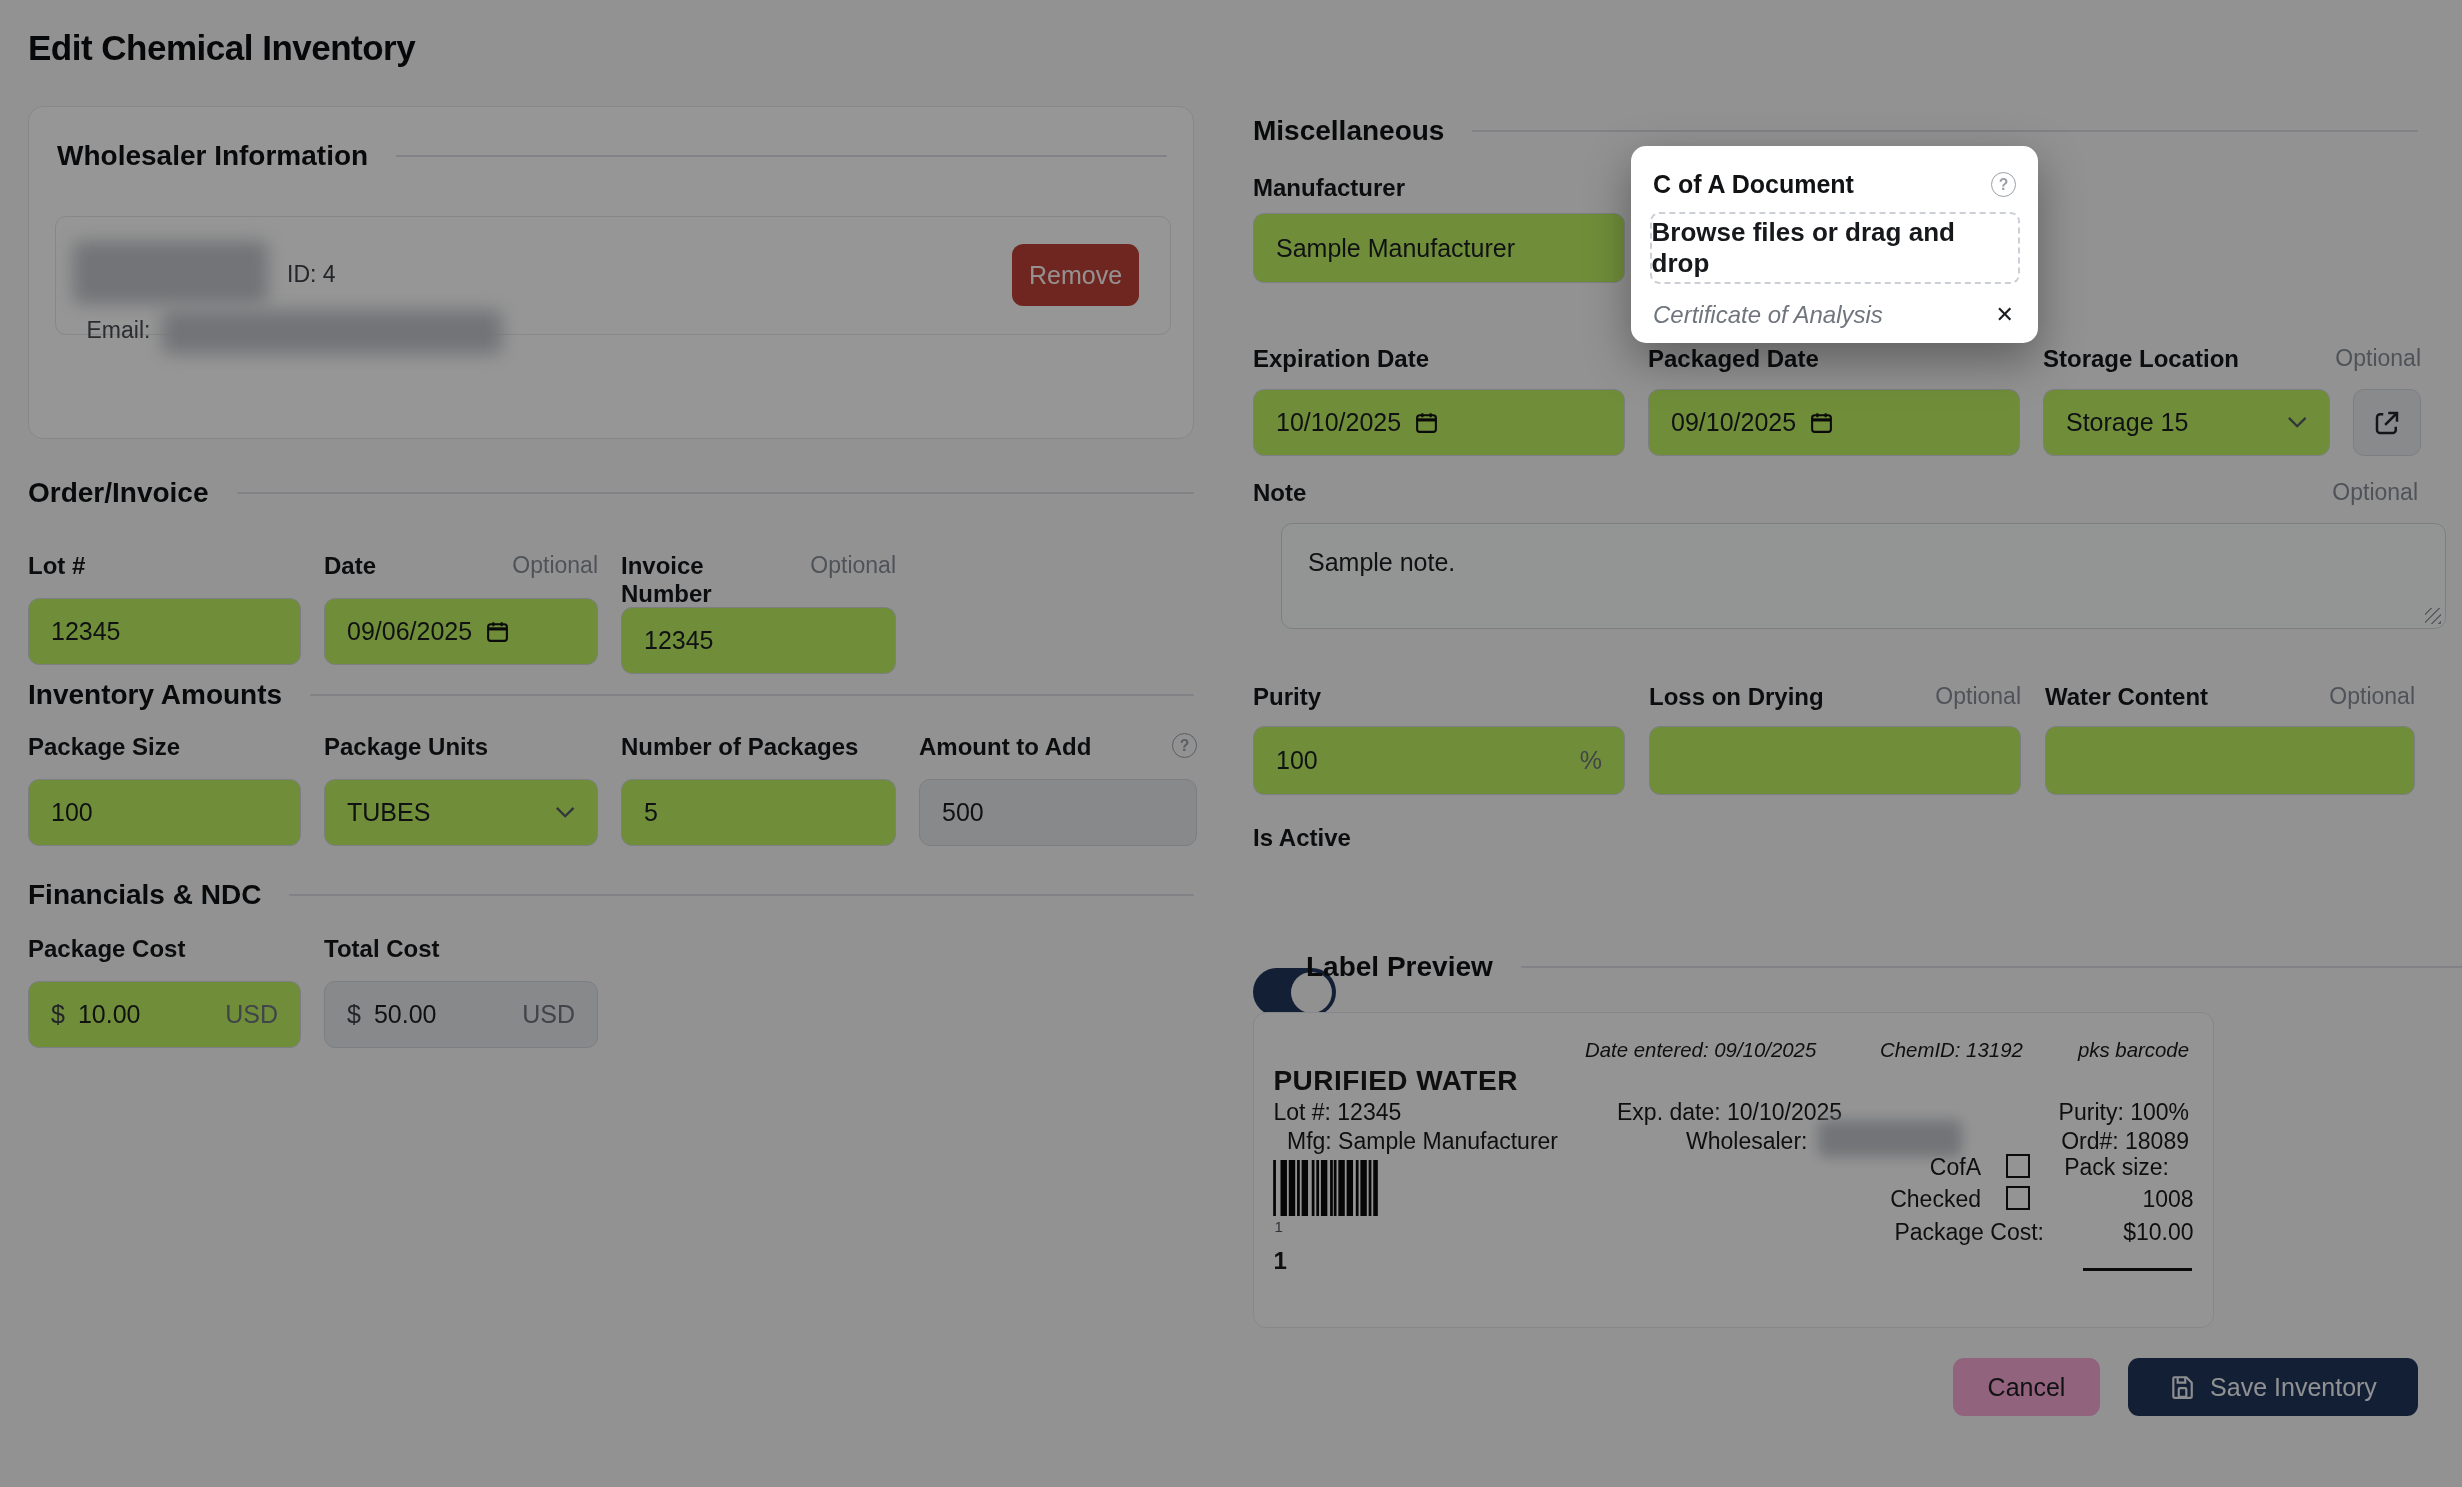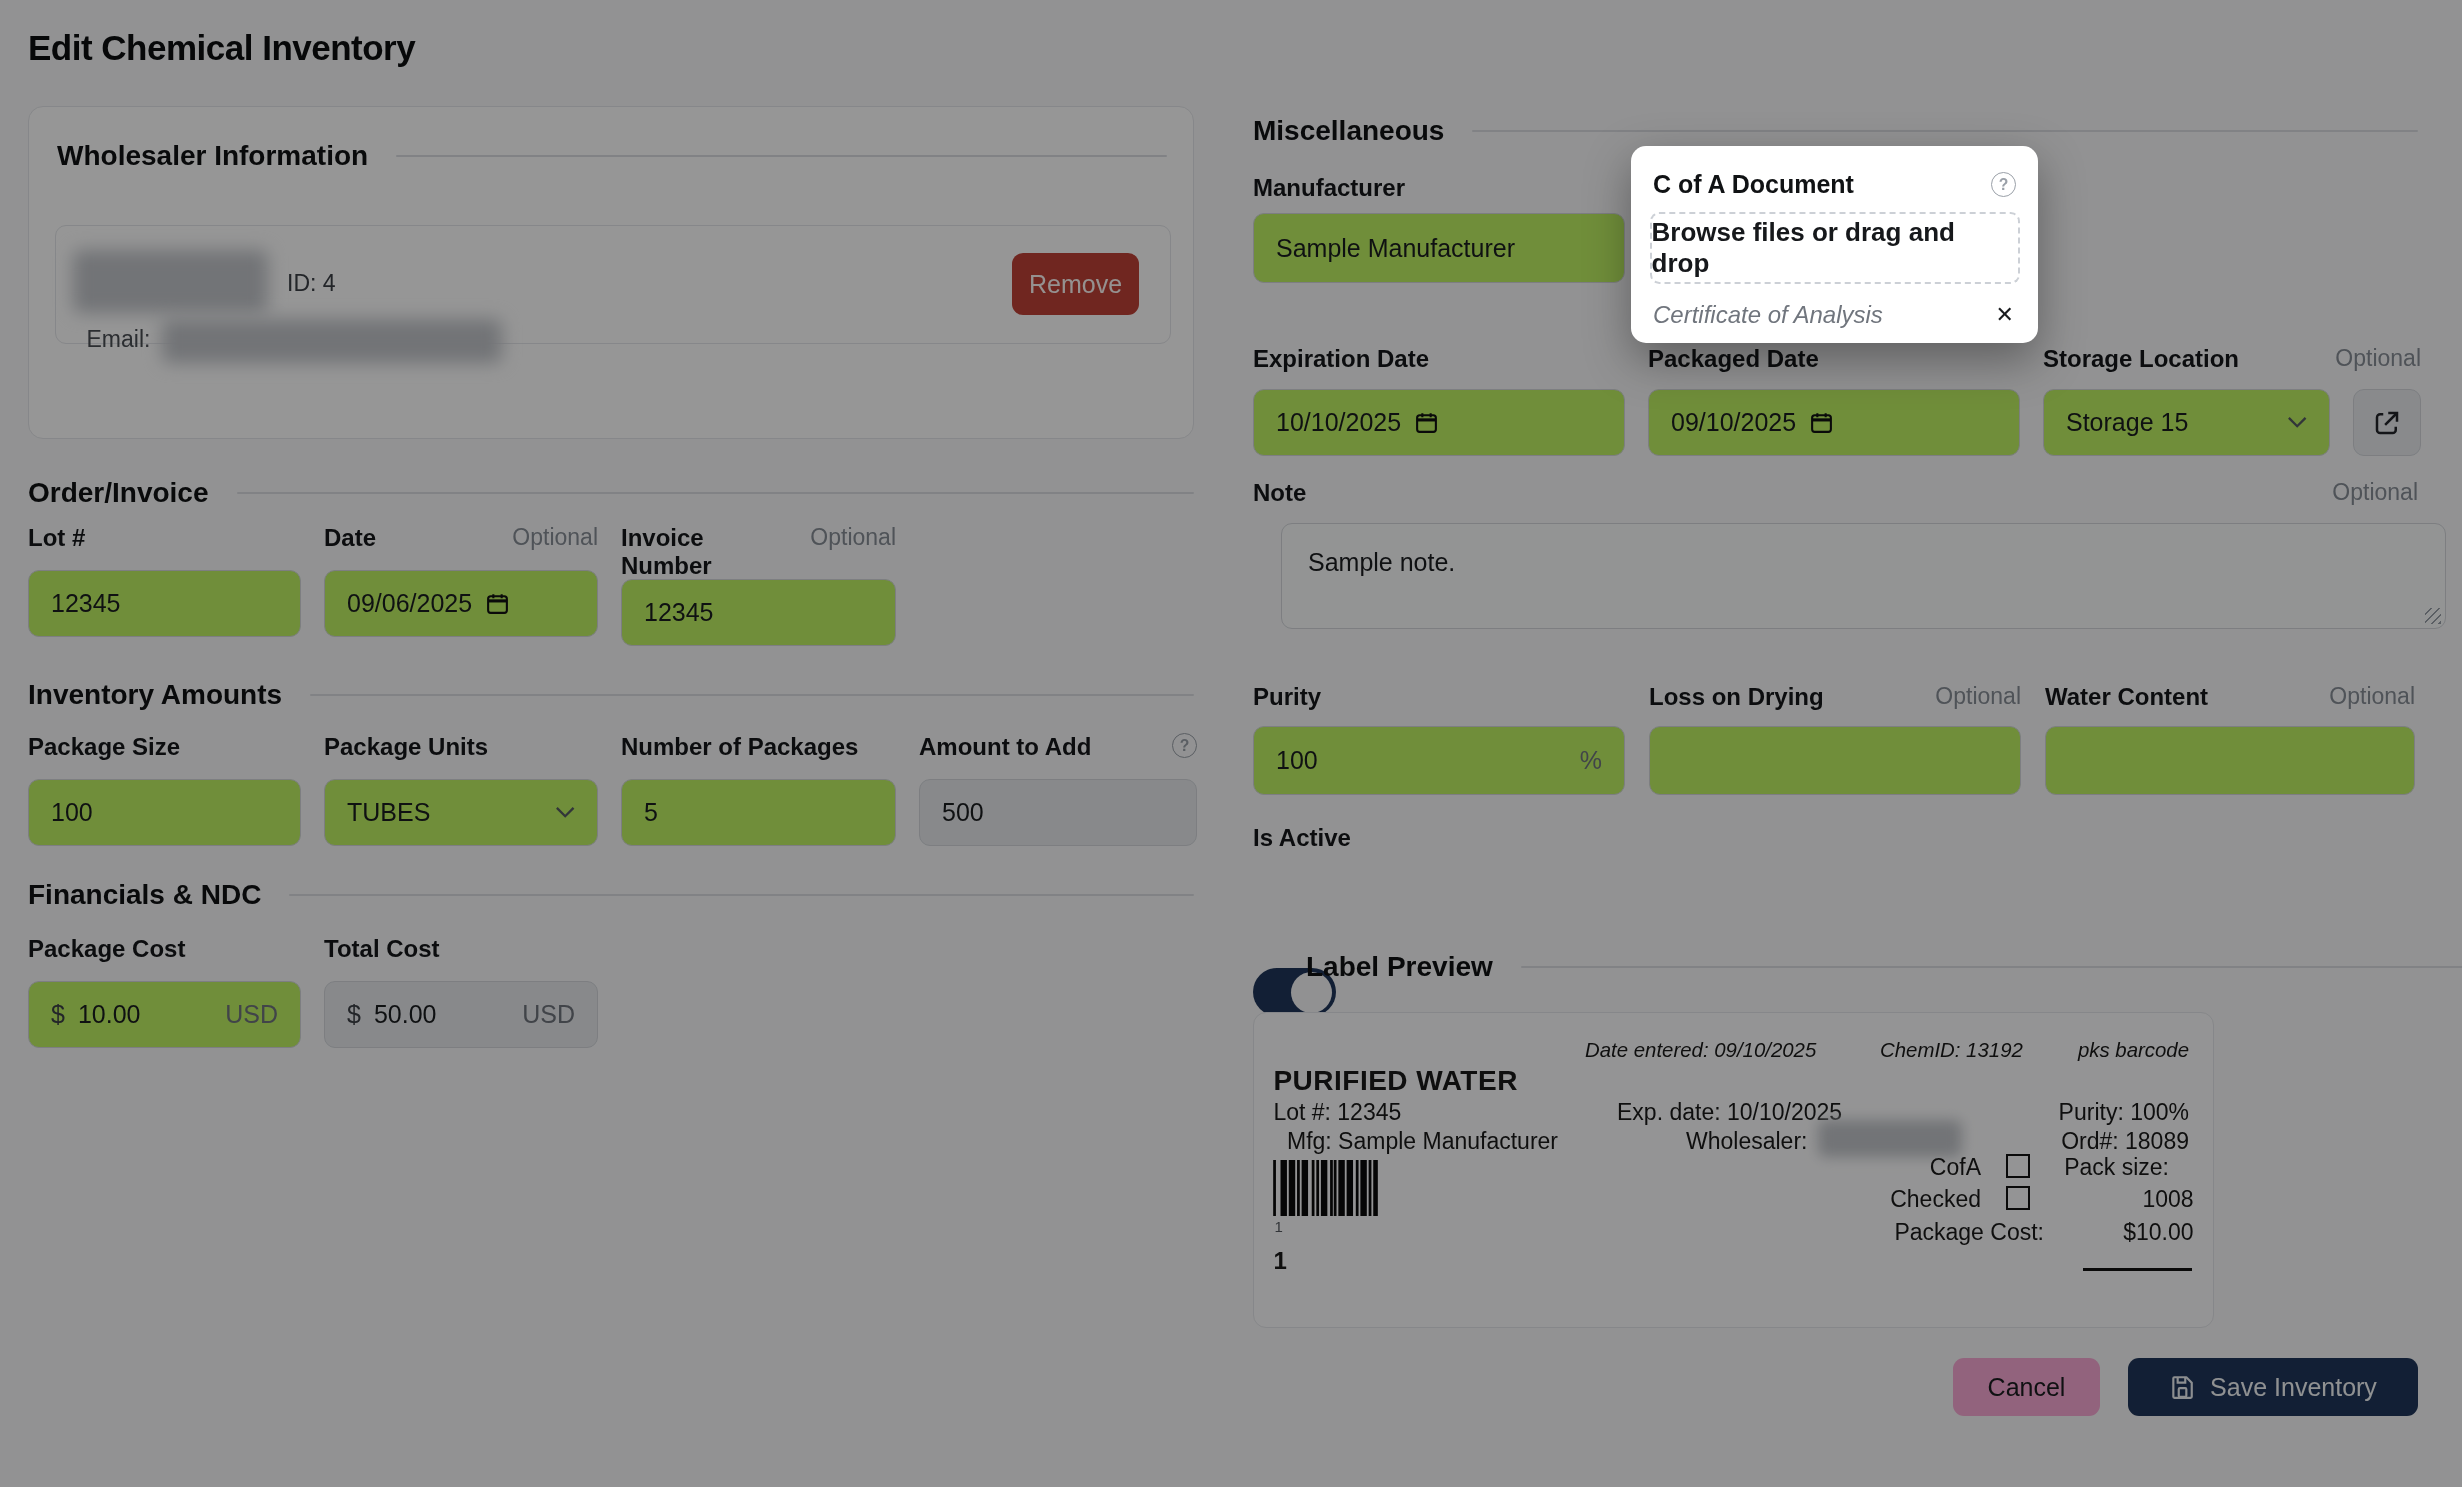--- a/index.html
+++ b/index.html
@@ -64,34 +64,34 @@
 </head>
 <body>
 
 <div class="abs page-title" style="left:28px;top:28px;">Edit Chemical Inventory</div>
 
 <div class="abs card" style="left:28px;top:106px;width:1166px;height:333px;">
   <div class="sec-head" style="margin:33px 26px 0 28px;">
     <span class="t">Wholesaler Information</span>
     <span class="rule"></span>
   </div>
-  <div class="abs card" style="left:26px;top:118px;width:1116px;height:119px;border-radius:11px;">
+  <div class="abs card" style="left:26px;top:109px;width:1116px;height:119px;border-radius:11px;">
     <div class="abs blur-blob" style="left:16.7px;top:24px;width:195px;height:63px;"></div>
     <div class="abs" style="left:231px;top:44px;font-size:23px;color:#3c4046;">ID: 4</div>
     <div class="abs" style="left:30.5px;top:100px;font-size:23px;color:#4a4e54;">Email:</div>
     <div class="abs blur-blob" style="left:106px;top:93px;width:340px;height:44px;"></div>
     <div class="abs btn btn-danger" style="left:956px;top:27px;width:127px;height:62px;">Remove</div>
   </div>
 </div>
 
 <div class="abs sec-head" style="left:28px;top:477px;width:1166px;">
   <span class="t">Order/Invoice</span>
   <span class="rule"></span>
 </div>
-<div class="abs" style="left:28px;top:524px;width:1166px;display:grid;grid-template-columns:273px 274px 275px;gap:0 23px;">
+<div class="abs" style="left:28px;top:552px;width:1166px;display:grid;grid-template-columns:273px 274px 275px;gap:0 23px;">
   <div>
     <div class="lblrow" style="min-height:46px;">
       <span class="lbl">Lot #</span>
     </div>
     <div class="inp">
         <span>12345</span>
       </div>
   </div>
   <div>
     <div class="lblrow" style="min-height:46px;">

